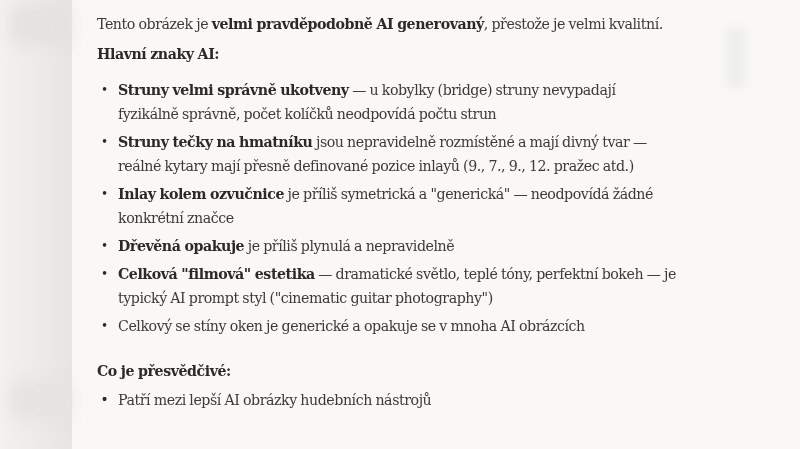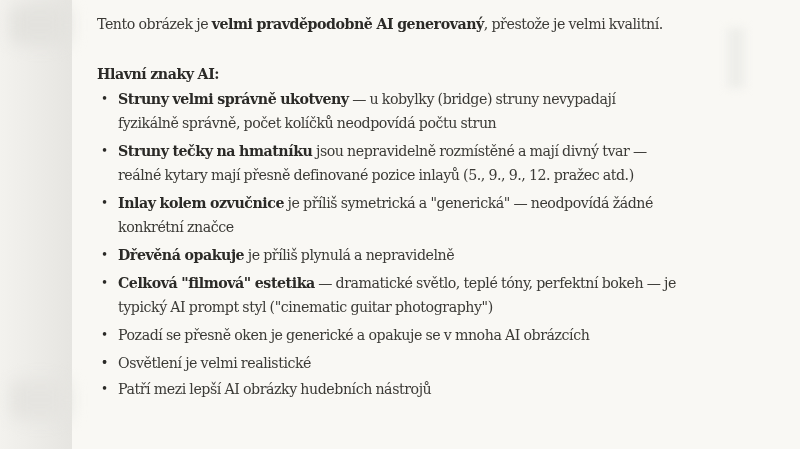--- a/index.html
+++ b/index.html
@@ -51,27 +51,27 @@
       position: absolute;
       left: 97px;
       top: 12px;
       width: 580px;
       font-size: 14.2px;
       letter-spacing: -0.45px;
       word-spacing: -0.5px;
       line-height: 24px;
     }
     p { margin: 0; }
-    .intro { height: 24px; margin-bottom: 26px; }
+    .intro { height: 24px; margin-bottom: 6px; }
     .heading {
       font-weight: bold;
       color: #2b2a27;
       height: 24px;
     }
-    .heading-1 { margin-bottom: 1px; }
+    .heading-1 { margin-bottom: 12px; }
     .heading-2 { margin-top: 21px; margin-bottom: 5px; }
     ul {
       list-style: none;
       margin: 0;
       padding: 0;
     }
     li {
       position: relative;
       padding-left: 21px;
       margin-bottom: 4px;
@@ -93,27 +93,28 @@
 <div class="smudge"></div>
 
 <div class="content">
 
   <p class="intro"><span>Tento obrázek je </span><b>velmi pravděpodobně AI generovaný</b><span>, přestože je velmi kvalitní.</span></p>
 
   <p class="heading heading-1">Hlavní znaky AI:</p>
 
   <ul class="list-1">
     <li><span class="bullet">•</span><b>Struny velmi správně ukotveny</b><span> — u kobylky (bridge) struny nevypadají fyzikálně správně, počet kolíčků neodpovídá počtu strun</span></li>
-    <li><span class="bullet">•</span><b>Struny tečky na hmatníku</b><span> jsou nepravidelně rozmístěné a mají divný tvar — reálné kytary mají přesně definované pozice inlayů (5., 9., 9., 12. pražec atd.)</span></li>
+    <li><span class="bullet">•</span><b>Struny tečky na hmatníku</b><span> jsou nepravidelně rozmístěné a mají divný tvar — reálné kytary mají přesně definované pozice inlayů (9., 7., 9., 12. pražec atd.)</span></li>
     <li><span class="bullet">•</span><b>Inlay kolem ozvučnice</b><span> je příliš symetrická a "generická" — neodpovídá žádné konkrétní značce</span></li>
     <li><span class="bullet">•</span><b>Dřevěná opakuje</b><span> je příliš plynulá a nepravidelně</span></li>
     <li><span class="bullet">•</span><b>Celková "filmová" estetika</b><span> — dramatické světlo, teplé tóny, perfektní bokeh — je typický AI prompt styl ("cinematic guitar photography")</span></li>
-    <li><span class="bullet">•</span><span>Pozadí se přesně oken je generické a opakuje se v mnoha AI obrázcích</span></li>
+    <li><span class="bullet">•</span><span>Celkový se stíny oken je generické a opakuje se v mnoha AI obrázcích</span></li>
   </ul>
 
+  <p class="heading heading-2">Co je přesvědčivé:</p>
 
   <ul class="list-2">
     <li><span class="bullet">•</span></li>
-    <li><span class="bullet">•</span><span>Osvětlení je velmi realistické</span></li>
+    <li><span class="bullet">•</span></li>
     <li><span class="bullet">•</span><span>Patří mezi lepší AI obrázky hudebních nástrojů</span></li>
   </ul>
 
 </div>
 
 </body></html>

